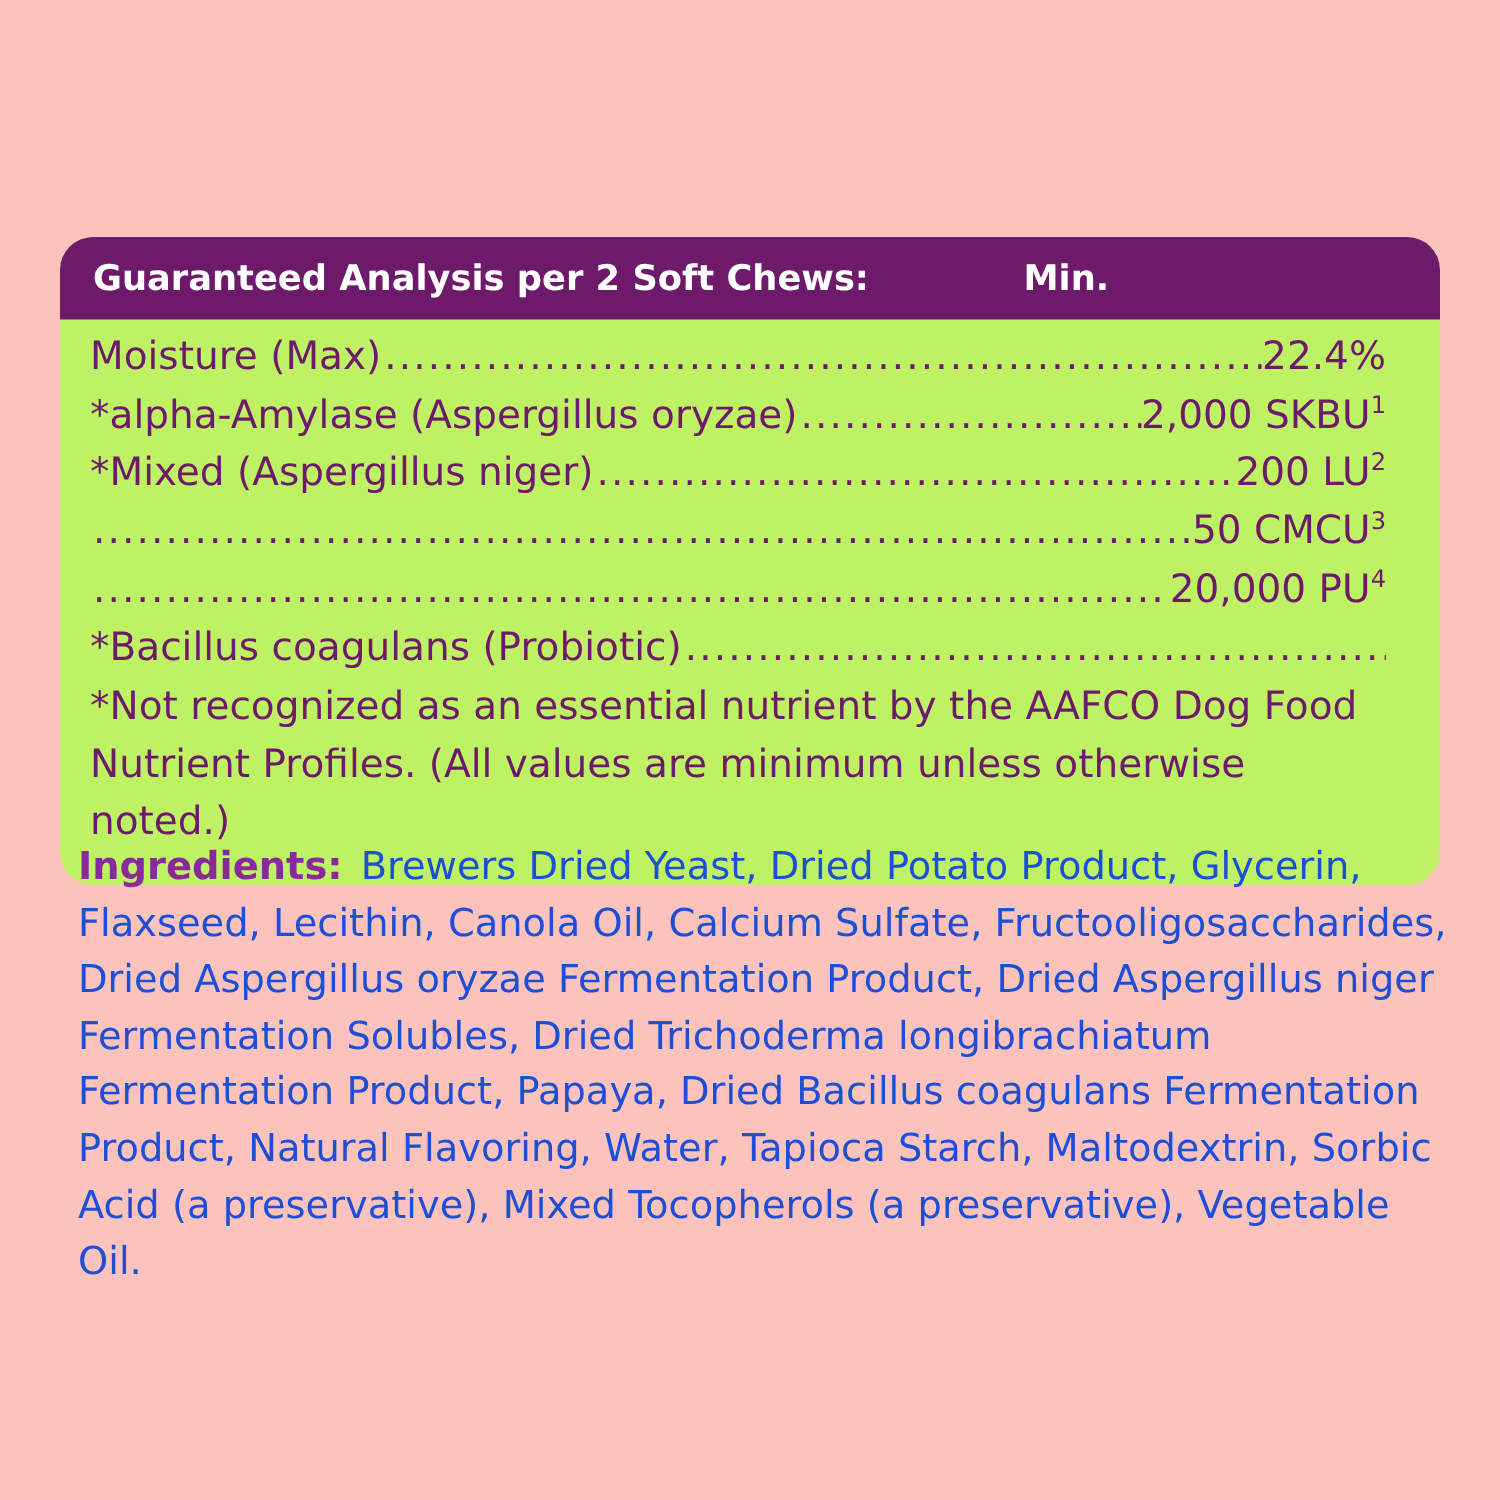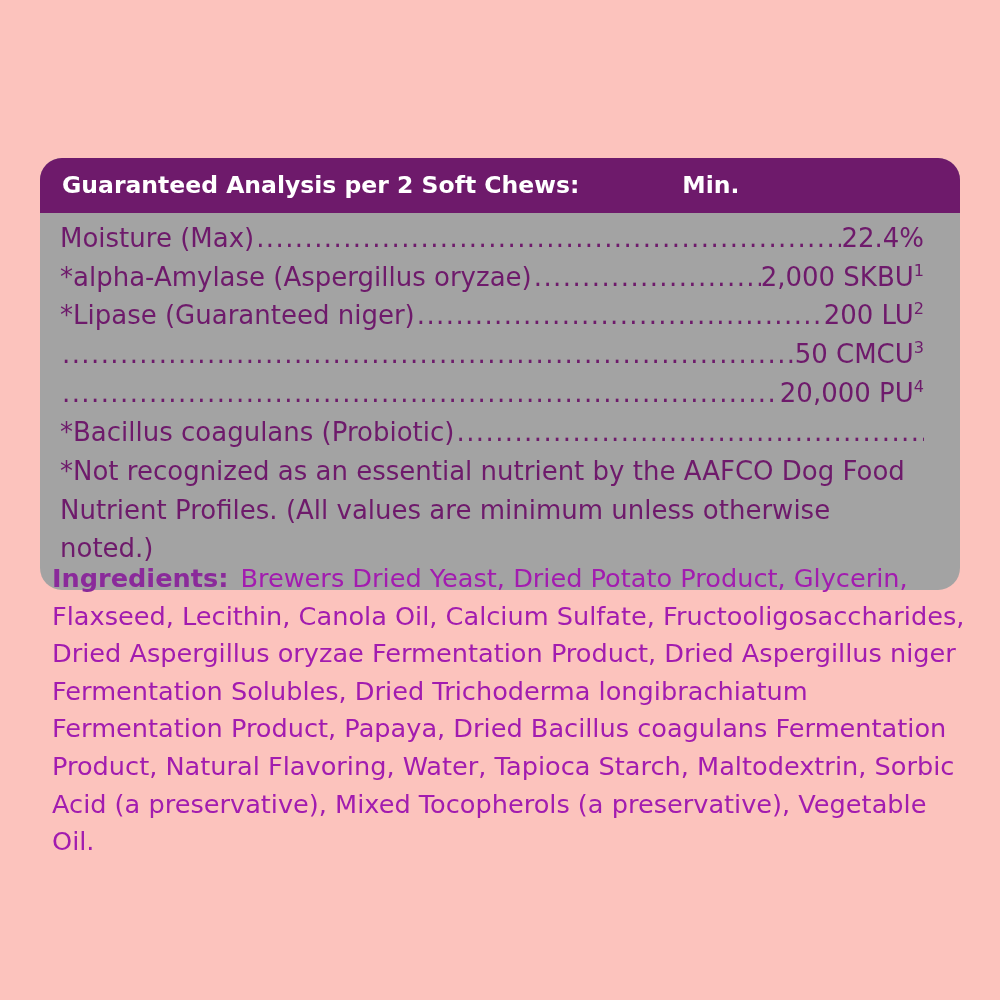--- a/index.html
+++ b/index.html
@@ -19,21 +19,21 @@
     height: 1000px;
     box-sizing: border-box;
   }
 
   
   .panel {
     position: absolute;
     left: 40px;
     top: 158px;
     width: 920px;
-    background: #a3a3a3;
+    background: #bef264;
     border-radius: 22px;
     overflow: hidden;
     box-sizing: border-box;
   }
   .panel-header {
     background: #6e1a6b;
     color: #ffffff;
     font-weight: bold;
     font-size: 23.5px;
     padding: 13px 22px 14px 22px;
@@ -97,21 +97,21 @@
     color: #8a2a9a;
     font-size: 25.6px;
     line-height: 1.47;
   }
   .ingredients .lbl {
     font-weight: bold;
     color: #8a2a9a;
     margin-right: 12px;
   }
   .ingredients .txt {
-    color: #a21caf;
+    color: #1d4ed8;
   }
 </style>
 </head>
 <body>
 
 <div class="page">
 
   <div class="panel">
 
     <div class="panel-header">
@@ -127,21 +127,21 @@
         <span class="val"><span>22.4%</span><sup></sup></span>
       </div>
 
       <div class="row">
         <span class="nm">*alpha-Amylase (Aspergillus oryzae)</span>
         <span class="leader">......................................................................................................</span>
         <span class="val"><span>2,000 SKBU</span><sup>1</sup></span>
       </div>
 
       <div class="row">
-        <span class="nm">*Lipase (Guaranteed niger)</span>
+        <span class="nm">*Mixed (Aspergillus niger)</span>
         <span class="leader">......................................................................................................</span>
         <span class="val"><span>200 LU</span><sup>2</sup></span>
       </div>
 
       <div class="row">
         <span class="leader">......................................................................................................</span>
         <span class="val"><span>50 CMCU</span><sup>3</sup></span>
       </div>
 
       <div class="row">

